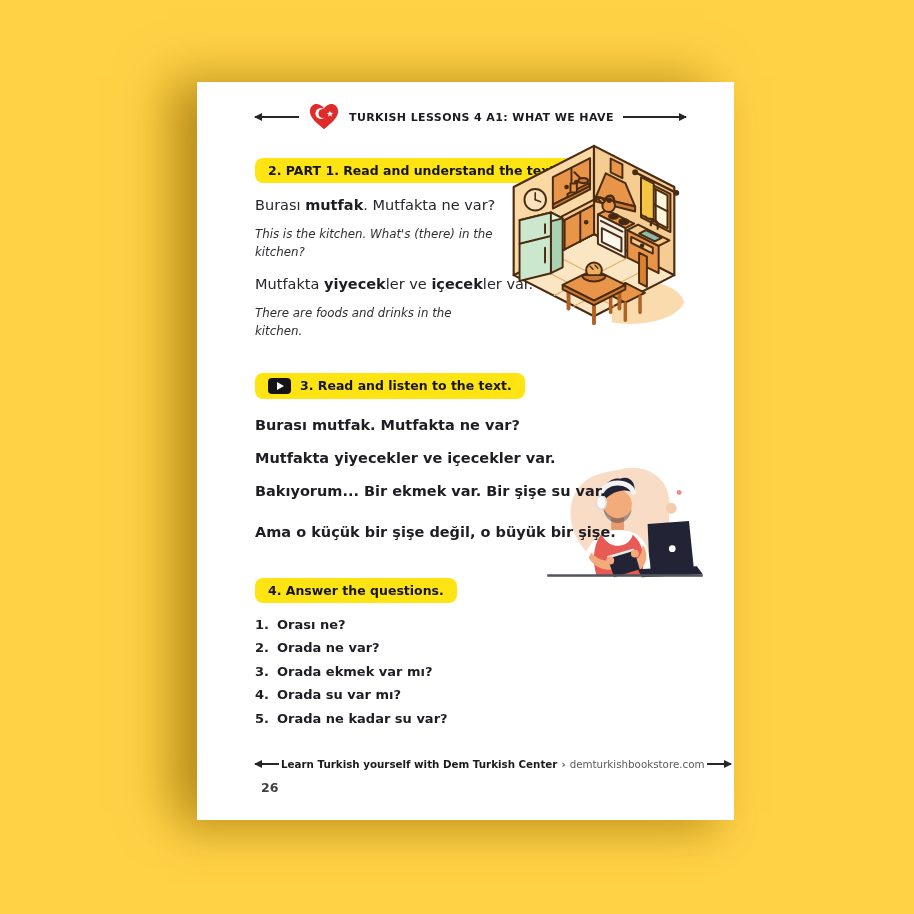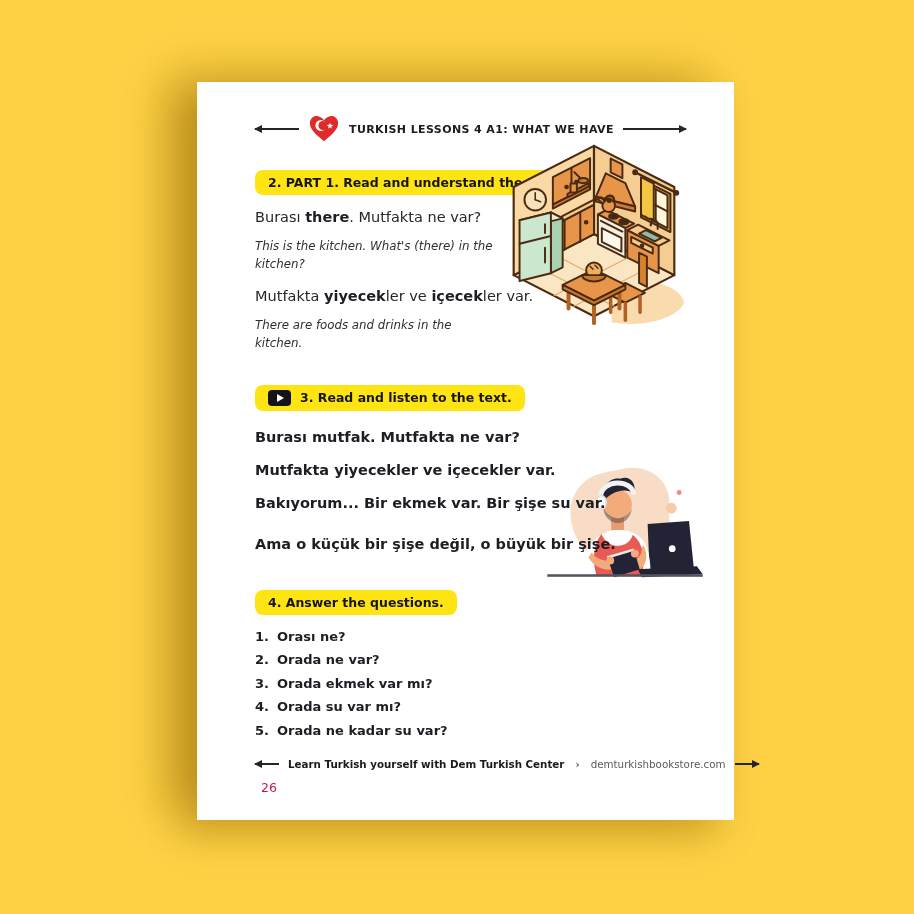--- a/index.html
+++ b/index.html
@@ -4,21 +4,21 @@
 <style>
   * { margin:0; padding:0; box-sizing:border-box; }
   html,body { width:914px; height:914px; overflow:hidden; }
   body { background:#FFD246; font-family:"DejaVu Sans", sans-serif; position:relative; }
 
   .paper {
     position:absolute; left:197px; top:82px; width:537px; height:738px;
     background:#FFFFFF;
     box-shadow:-30px -6px 46px rgba(148,103,3,0.50), -14px 18px 34px rgba(148,103,3,0.28);
   }
-  .content { position:absolute; inset:0; padding:32px 48px 0 58px; }
+  .content { position:absolute; inset:0; padding:20px 48px 0 58px; }
 
   
   .rule { position:relative; height:1.4px; background:#26262A; align-self:center; }
   .rule.arrow-l::before {
     content:""; position:absolute; left:-1px; top:-3.6px;
     border-right:8px solid #26262A; border-top:4px solid transparent; border-bottom:4px solid transparent;
   }
   .rule.arrow-r::after {
     content:""; position:absolute; right:-1px; top:-3.6px;
     border-left:8px solid #26262A; border-top:4px solid transparent; border-bottom:4px solid transparent;
@@ -57,27 +57,27 @@
   .q-section { margin-top:36px; }
   .q-list { margin-top:14px; }
   .q-item { display:flex; gap:7px; font-size:13px; font-weight:bold; color:#1D1D24; margin-bottom:8.5px; }
   .q-num { min-width:15px; }
 
   .kitchen { position:absolute; top:56px; right:42px; width:196px; height:192px; }
   .listening { position:absolute; top:381px; right:28px; width:162px; height:126px; z-index:0; }
 
   .footer-row {
     position:absolute; left:58px; right:48px; bottom:50px;
-    display:flex; align-items:center; gap:9px; white-space:nowrap;
+    display:flex; align-items:center; gap:2px; white-space:nowrap;
   }
   .footer-rule { flex:1; min-width:24px; }
   .footer-text { font-size:10.3px; font-weight:bold; color:#1B1B1B; }
   .footer-sep { font-size:10.3px; font-weight:bold; color:#5A5A5A; margin:0 2px; }
   .footer-link { font-size:10.3px; color:#5A5A5A; cursor:pointer; }
-  .page-number { position:absolute; left:64px; bottom:25px; font-size:12.5px; font-weight:normal; color:#be185d; }
+  .page-number { position:absolute; left:64px; bottom:25px; font-size:12.5px; font-weight:bold; color:#404040; }
 </style>
 </head>
 <body>
 
 <div class="paper">
   <div class="content">
 
     
     <div class="header-row">
       <div class="rule arrow-l header-rule-left"></div>
@@ -172,21 +172,21 @@
         <path d="M96,131 L99,134 M101,130 L104,133" stroke-width="1.4"></path>
         <path d="M88,140 a12,6.5 0 0 0 24,0 z" fill="#C97A33"></path>
       </g>
     </svg>
 
     
     <div class="pill">
       <span>2. PART 1. Read and understand the text.</span>
     </div>
 
-    <p class="tr"><span>Burası </span><span class="b">there</span><span>. Mutfakta ne var?</span></p>
+    <p class="tr"><span>Burası </span><span class="b">mutfak</span><span>. Mutfakta ne var?</span></p>
     <p class="en">This is the kitchen. What's (there) in the kitchen?</p>
 
     <p class="tr"><span>Mutfakta </span><span class="b">yiyecek</span><span>ler ve </span><span class="b">içecek</span><span>ler var.</span></p>
     <p class="en">There are foods and drinks in the kitchen.</p>
 
 
     
     <div class="listen-section">
       <div class="pill">
         <span class="play-btn"></span>

